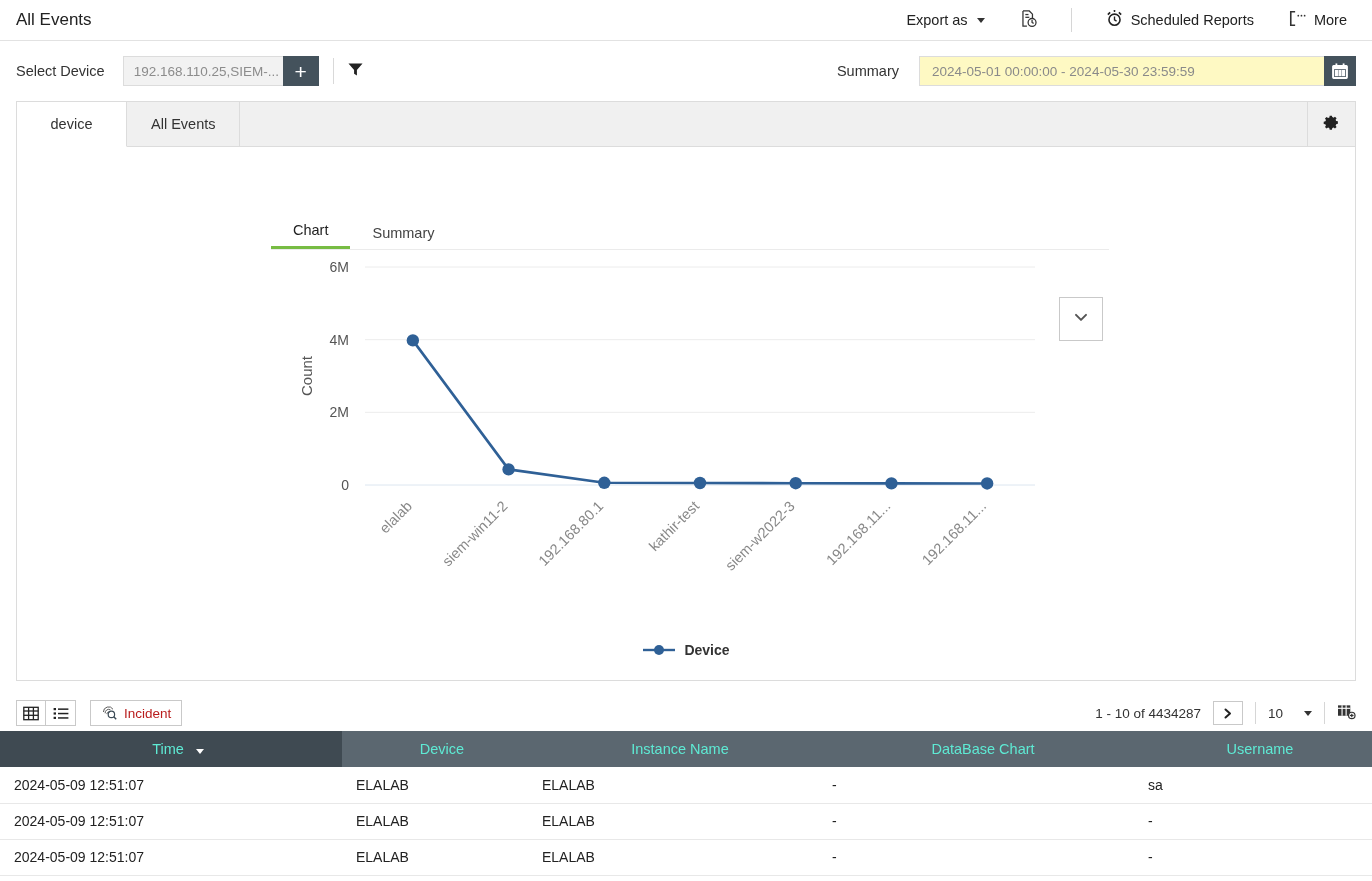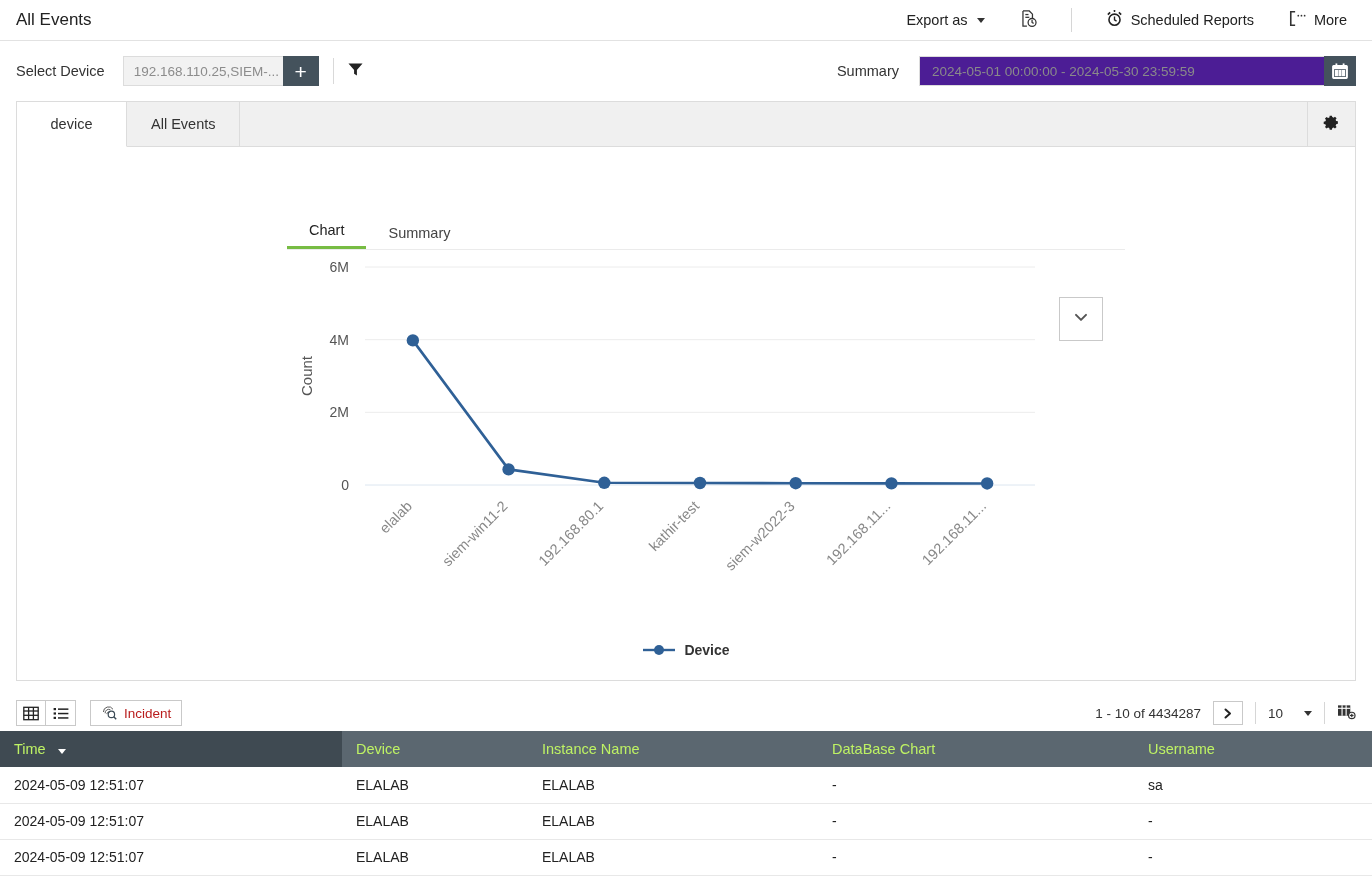--- a/index.html
+++ b/index.html
@@ -45,21 +45,21 @@
   }
   .plus-btn {
     width:36px; height:30px; background:#44525c; color:#fff;
     display:flex; align-items:center; justify-content:center;
     font-size:21px; line-height:1; cursor:pointer; font-weight:300;
   }
   .vsep { width:1px; height:26px; background:#d9d9d9; margin:0 14px; }
   .funnel { cursor:pointer; }
   .period-group { margin-left:auto; display:flex; align-items:center; }
   .period-input {
-    width:405px; height:30px; background:#4c1d95; border:1px solid #dcdcdc; border-right:none;
+    width:405px; height:30px; background:#fef9c3; border:1px solid #dcdcdc; border-right:none;
     display:flex; align-items:center; padding:0 12px;
     font-size:13.5px; color:#8a8a8a; white-space:nowrap;
   }
   .cal-btn {
     width:32px;height:30px;background:#44525c;display:flex;align-items:center;justify-content:center;cursor:pointer;
   }
 
   
   .panel {
     margin:0 16px;
@@ -82,21 +82,21 @@
   .tab.active { background:#fff; border-bottom:1px solid #fff; margin-bottom:-1px; }
   .tabstrip-fill { flex:1; }
   .gear-cell {
     width:48px; display:flex;align-items:center;justify-content:center;
     border-left:1px solid #dcdcdc; cursor:pointer;
   }
 
   
   .chart-wrap { position:relative; height:534px; }
   .subtabs {
-    position:absolute; left:270px; top:75px;
+    position:absolute; left:254px; top:75px;
     display:flex; align-items:flex-end; gap:0px;
     border-bottom:1px solid #ebebeb; width:838px;
   }
   .subtab {
     padding:0 22px 8px 22px; font-size:14.5px; cursor:pointer; color:#444;
   }
   .subtab.active { color:#222; border-bottom:3px solid #77bc43; font-weight:400; }
   .chart-area { position:absolute; left:0; top:108px; width:100%; height:400px; }
   .expand-btn {
     position:absolute; right:252px; top:150px;
@@ -130,22 +130,22 @@
   .pg-count { margin-right:12px; white-space:nowrap; }
   .next-btn {
     width:30px;height:24px;border:1px solid #c9c9c9;background:#fff;
     display:flex;align-items:center;justify-content:center;cursor:pointer;font-size:13px;font-weight:bold;
   }
   .tt-sep { width:1px;height:22px;background:#d6d6d6;margin:0 12px; }
   .per-page { display:flex;align-items:center;gap:19px;cursor:pointer; }
 
   table.grid { width:100%; border-collapse:collapse; table-layout:fixed; }
   table.grid th {
-    background:#5b6770; color:#bef264; font-weight:400; font-size:14.5px;
-    text-align:left; height:36px; padding:0 0 0 14px; vertical-align:middle;
+    background:#5b6770; color:#5eead4; font-weight:400; font-size:14.5px;
+    text-align:center; height:36px; padding:0 0 0 14px; vertical-align:middle;
   }
   table.grid th.sorted { background:#3f4a52; }
   table.grid td {
     font-size:14px; color:#222; height:36px; padding:0 0 0 14px;
     border-bottom:1px solid #e8e8e8; vertical-align:middle;
     white-space:nowrap; overflow:hidden;
   }
   .col-time { width:342px; }
   .col-device { width:186px; }
   .col-inst { width:290px; }

